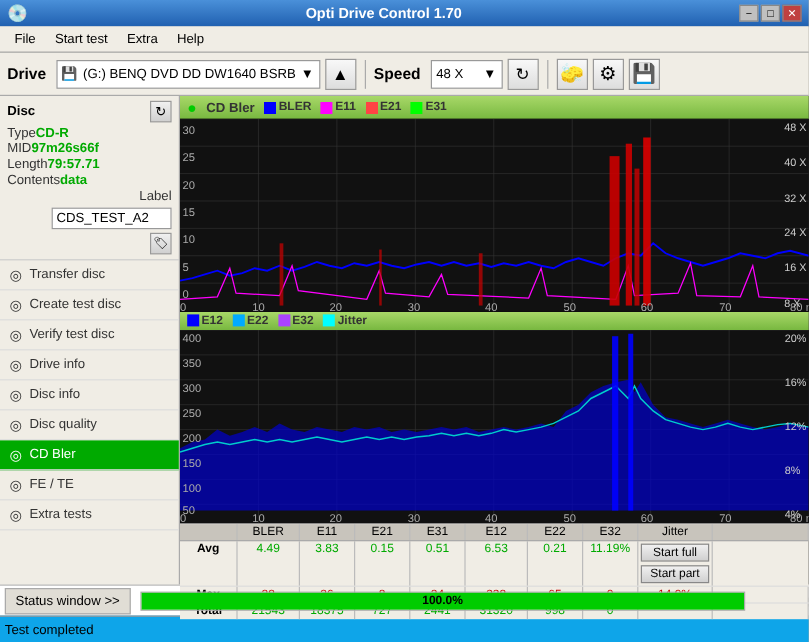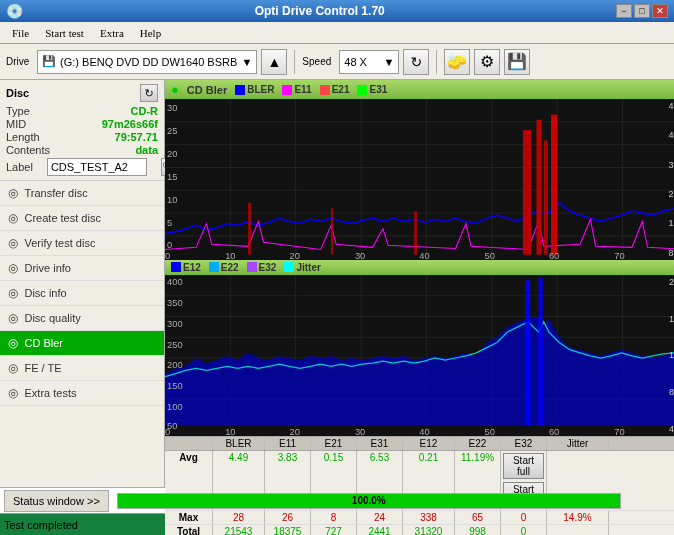--- a/index.html
+++ b/index.html
@@ -30,34 +30,33 @@
       align-items: center;
       padding: 2px 4px;
       height: 22px;
       border-bottom: 1px solid #999;
     }
     .menu-item {
       padding: 2px 8px;
       cursor: pointer;
       font-size: 11px;
       color: #000;
-      font-family: Liberation Serif, serif;
     }
 
     
     .toolbar {
       background: #f0ede5;
       display: flex;
       align-items: center;
       padding: 3px 6px;
       height: 36px;
       border-bottom: 1px solid #aaa;
       gap: 4px;
     }
-    .toolbar-label { font-weight: normal; margin-right: 4px; font-size: 10px; }
+    .toolbar-label { font-weight: bold; margin-right: 4px; font-size: 13px; }
     .drive-select {
       display: flex;
       align-items: center;
       border: 1px solid #999;
       background: white;
       padding: 2px 4px;
       height: 24px;
       min-width: 220px;
       font-size: 11px;
     }
@@ -109,31 +108,32 @@
     .refresh-btn {
       width: 18px; height: 18px;
       background: linear-gradient(to bottom, #f0f0f0, #d0d0d0);
       border: 1px solid #999;
       cursor: pointer;
       display: flex; align-items: center; justify-content: center;
       font-size: 11px;
     }
     .disc-row {
       display: flex;
-      justify-content: space-between;
+      justify-content: flex-start;
       margin-bottom: 1px;
       font-size: 11px;
     }
     .disc-key { color: #333; }
     .disc-val { color: #00aa00; font-weight: bold; }
     .disc-label-row {
       display: flex;
-      align-items: center;
-      gap: 14px;
+      align-items: flex-end;
+      gap: 3px;
       margin-top: 2px;
+      flex-direction: column;
     }
     .disc-label-input {
       border: 1px solid #999;
       background: white;
       padding: 1px 3px;
       font-size: 11px;
       width: 100px;
       height: 18px;
     }
     .label-btn {
@@ -266,21 +266,21 @@
     .progress-text {
       position: absolute;
       top: 0; left: 0; right: 0; bottom: 0;
       display: flex; align-items: center; justify-content: center;
       font-size: 10px;
       font-weight: bold;
     }
 
     .bottom-status {
       height: 22px;
-      background: #15803d;
+      background: #0ea5e9;
       border-top: 1px solid #999;
       display: flex;
       align-items: center;
       padding: 0 4px;
       gap: 4px;
     }
     .status-text { font-size: 11px; }
     .time-display {
       margin-left: auto;
       font-size: 11px;
@@ -580,20 +580,21 @@
         <div class="stats-cell">E32</div>
         <div class="stats-cell">Jitter</div>
         <div class="stats-cell"></div>
       </div>
 
       <div style="display:grid; grid-template-columns: 48px 52px 46px 46px 46px 52px 46px 46px 62px 80px; border-bottom:1px solid #ddd;">
         <div class="stats-cell stats-label">Avg</div>
         <div class="stats-cell stats-val-green">4.49</div>
         <div class="stats-cell stats-val-green">3.83</div>
         <div class="stats-cell stats-val-green">0.15</div>
+        <div class="stats-cell stats-val-green">0.51</div>
         <div class="stats-cell stats-val-green">6.53</div>
         <div class="stats-cell stats-val-green">0.21</div>
         <div class="stats-cell stats-val-green">11.19%</div>
         <div class="stats-cell" style="display:flex; flex-direction:column; gap:1px; padding:1px;">
           <button class="stats-btn">Start full</button>
           <button class="stats-btn">Start part</button>
         </div>
       </div>
 
       <div style="display:grid; grid-template-columns: 48px 52px 46px 46px 46px 52px 46px 46px 62px 80px; border-bottom:1px solid #ddd;">

